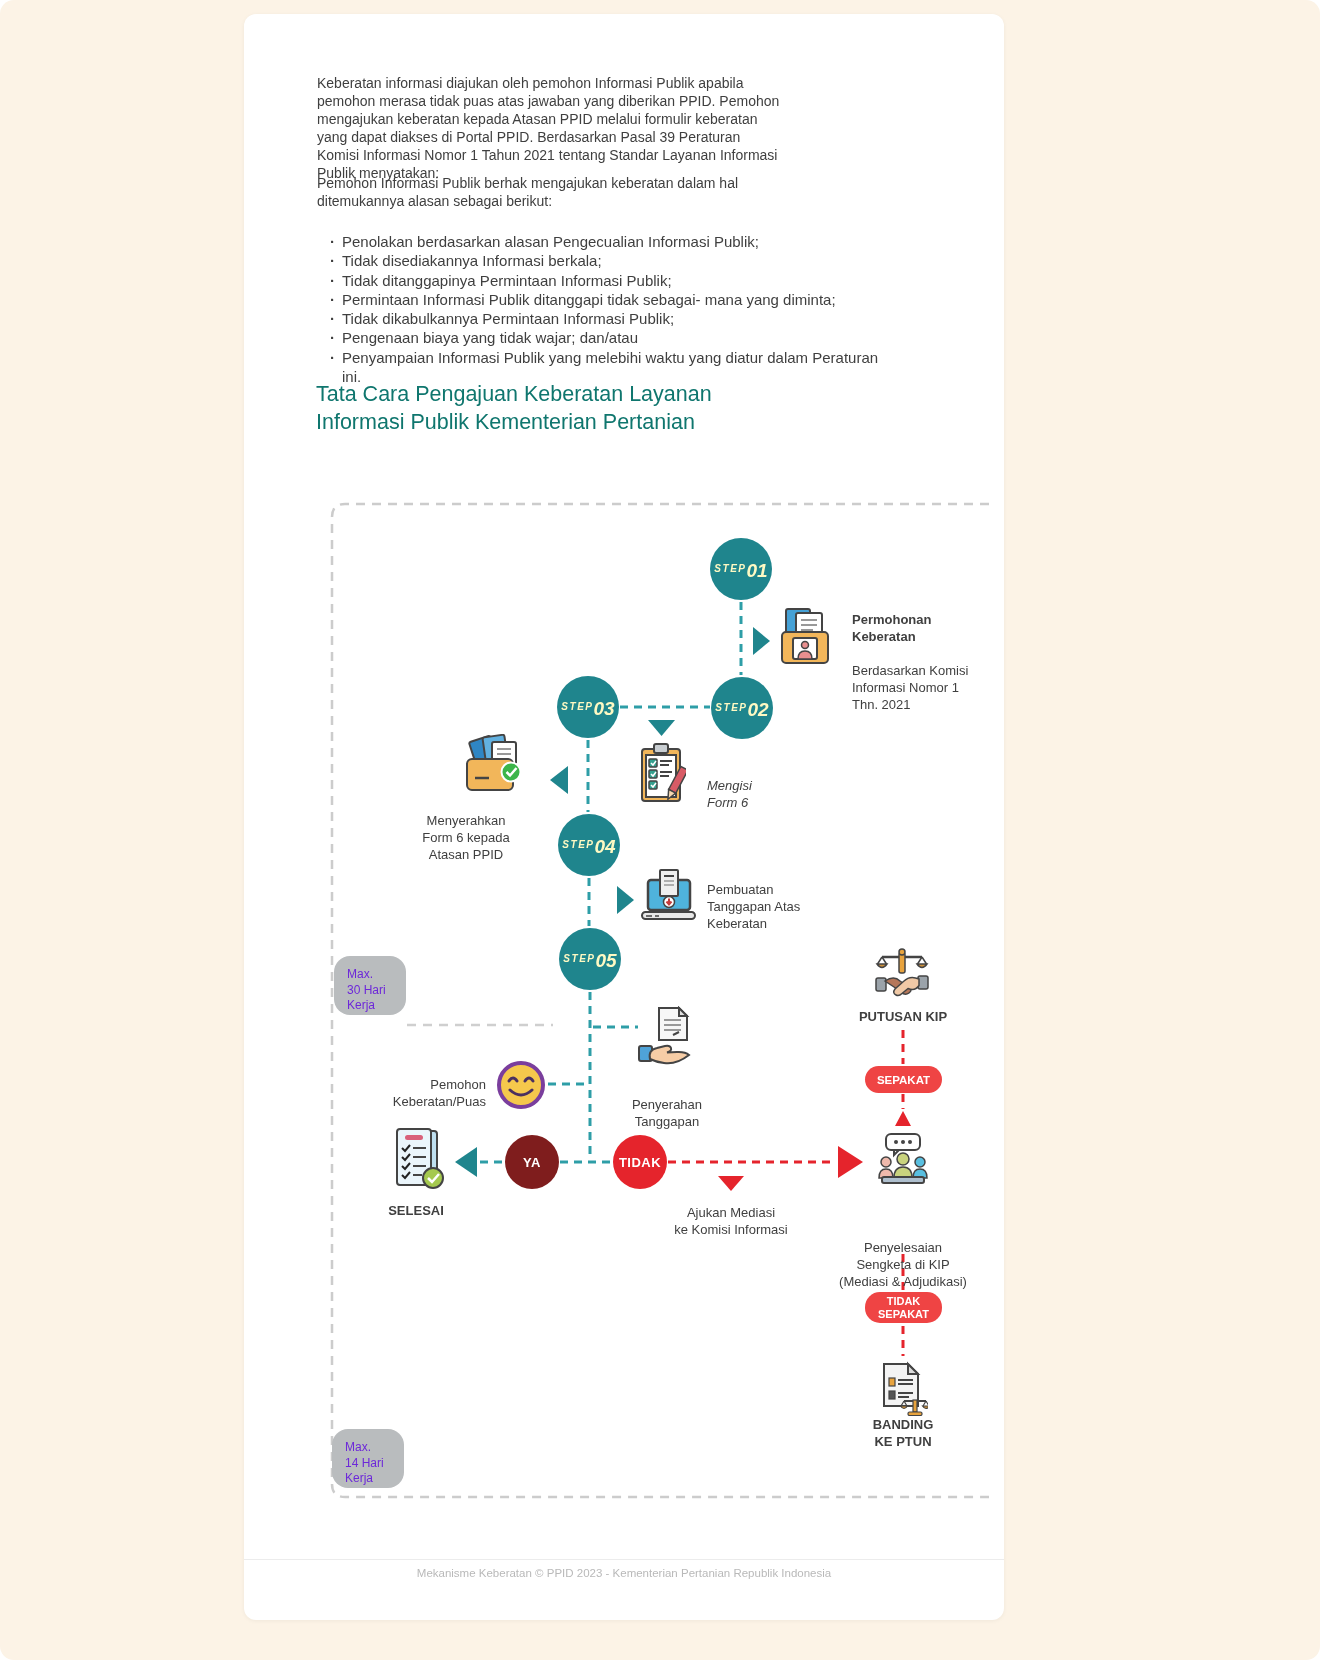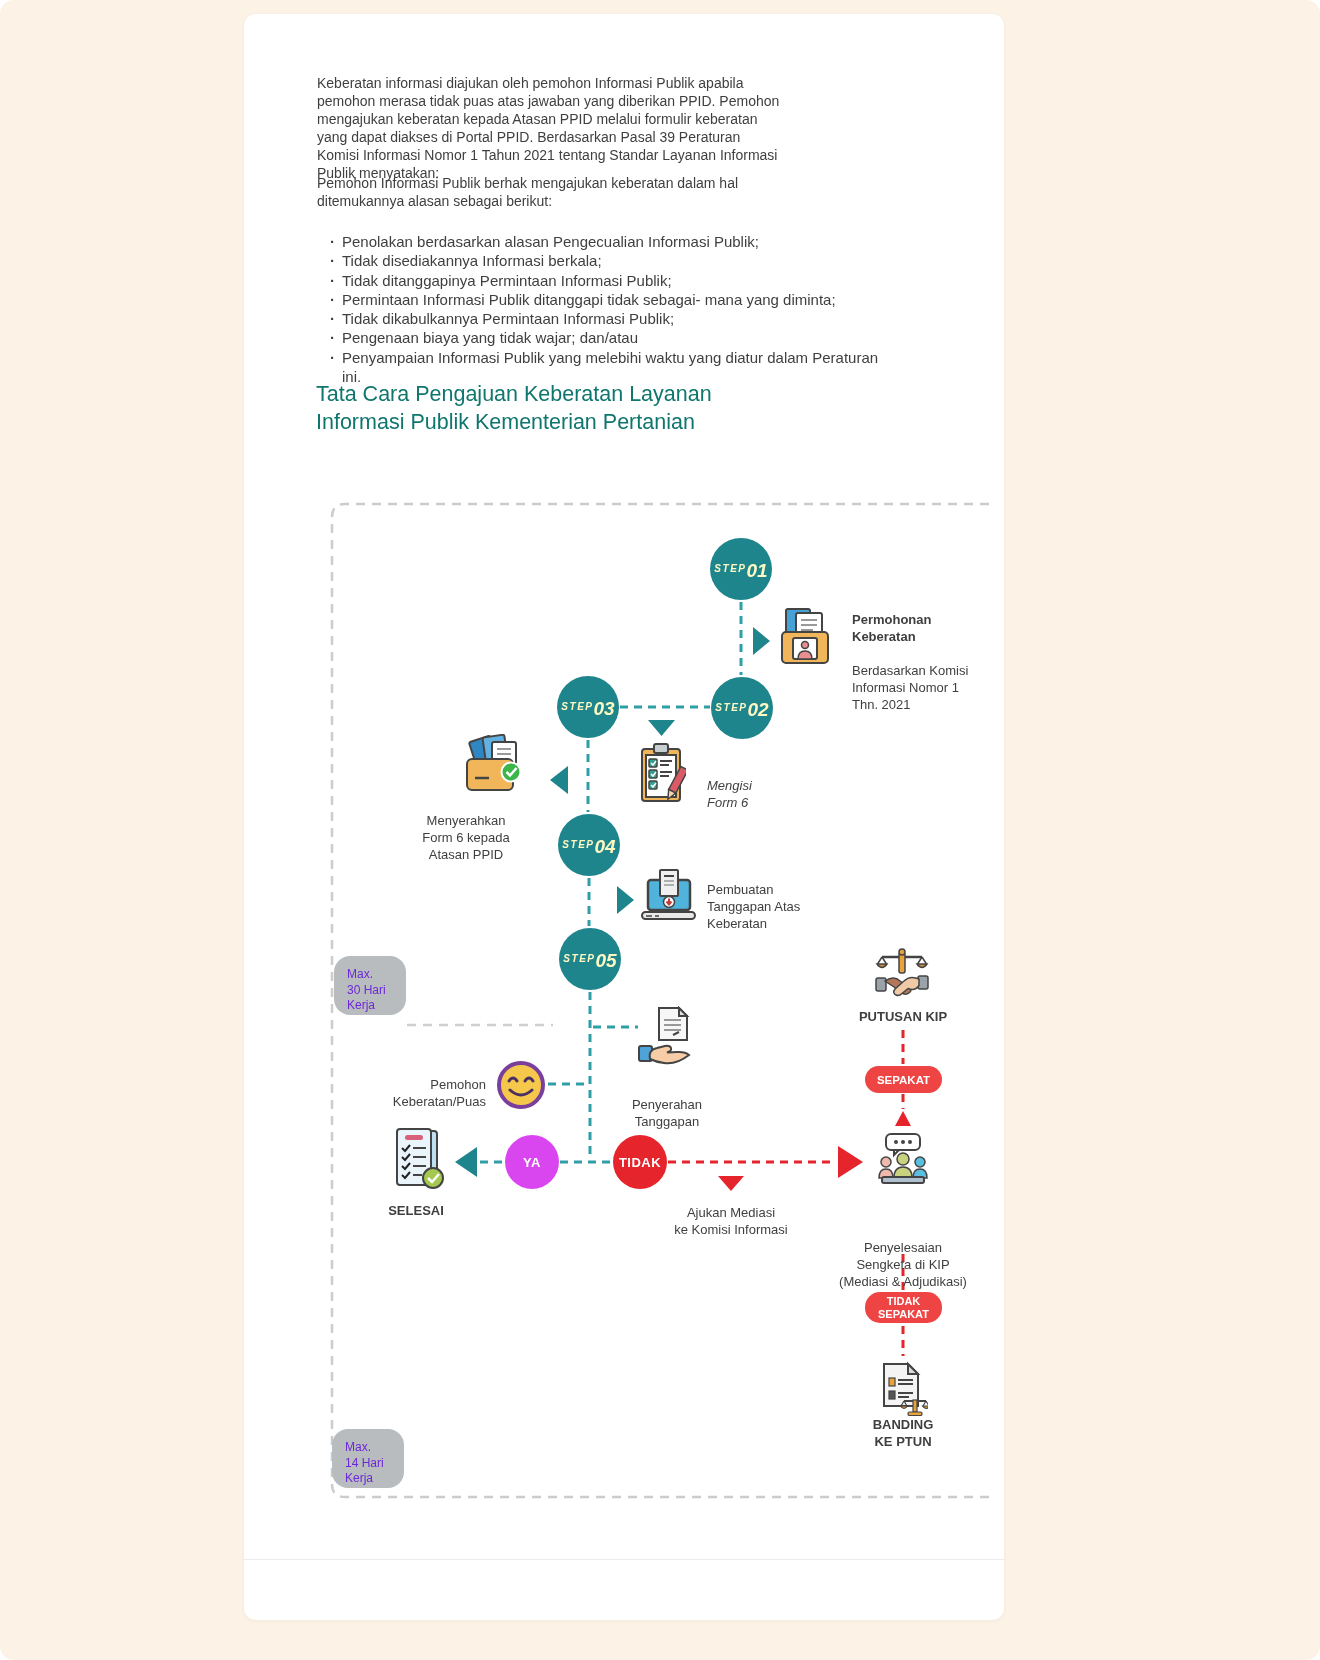--- a/index.html
+++ b/index.html
@@ -200,21 +200,21 @@
 
   <svg class="icon" style="left:251px;top:1045px;" width="52" height="52" viewBox="0 0 52 52">
     <circle cx="26" cy="26" r="22" fill="#F5C84C" stroke="#7A3E9D" stroke-width="4"></circle>
     <path d="M14 22 q4 -6 8 0" fill="none" stroke="#4A3060" stroke-width="3" stroke-linecap="round"></path>
     <path d="M30 22 q4 -6 8 0" fill="none" stroke="#4A3060" stroke-width="3" stroke-linecap="round"></path>
     <path d="M15 31 q11 10 22 0" fill="none" stroke="#4A3060" stroke-width="3" stroke-linecap="round"></path>
   </svg>
   <div class="flow-text right" style="left:120px;top:1062px;width:122px;">Pemohon
 Keberatan/Puas</div>
 
-  <div class="decision" style="left:261px;top:1121px;background:#d946ef;">YA</div>
+  <div class="decision" style="left:261px;top:1121px;background:#7f1d1d;">YA</div>
   <div class="decision" style="left:369px;top:1121px;background:#E5242C;">TIDAK</div>
 
   <svg class="icon" style="left:145px;top:1113px;" width="56" height="66" viewBox="0 0 56 66">
     <rect x="14" y="4" width="34" height="54" rx="3" fill="#BFE0F0" stroke="#444" stroke-width="2"></rect>
     <rect x="8" y="2" width="34" height="56" rx="3" fill="#EAF5FB" stroke="#444" stroke-width="2"></rect>
     <rect x="16" y="8" width="18" height="5" rx="2.5" fill="#D9607A"></rect>
     <path d="M13 21 l3 3 5 -6" stroke="#222" stroke-width="2" fill="none"></path>
     <line x1="24" y1="21" x2="37" y2="21" stroke="#444" stroke-width="2"></line>
     <path d="M13 30 l3 3 5 -6" stroke="#222" stroke-width="2" fill="none"></path>
     <line x1="24" y1="30" x2="37" y2="30" stroke="#444" stroke-width="2"></line>
@@ -289,15 +289,16 @@
 KE PTUN</div>
 
   <div class="gray-tag" style="left:90px;top:942px;">Max.
 30 Hari
 Kerja</div>
   <div class="gray-tag" style="left:88px;top:1415px;">Max.
 14 Hari
 Kerja</div>
 
   <div class="footer-divider"></div>
+  <div class="footer-text">Mekanisme Keberatan © PPID 2023 - Kementerian Pertanian Republik Indonesia</div>
 
  </div>
 </div>
 
 </body></html>

